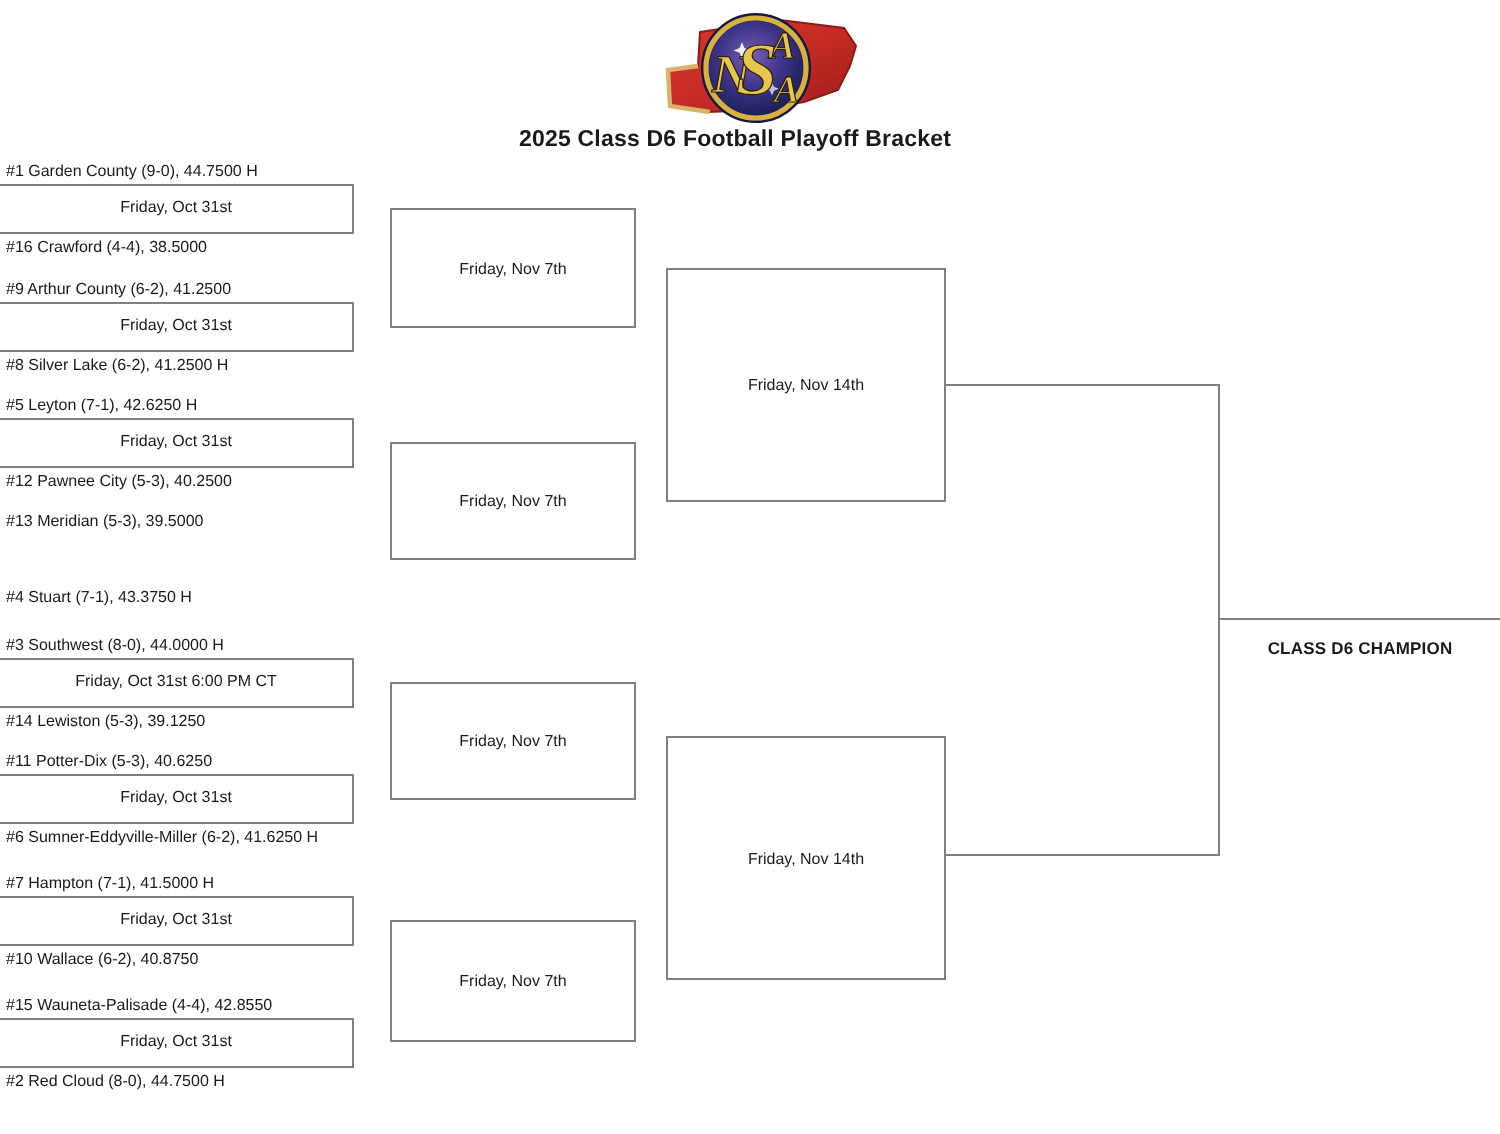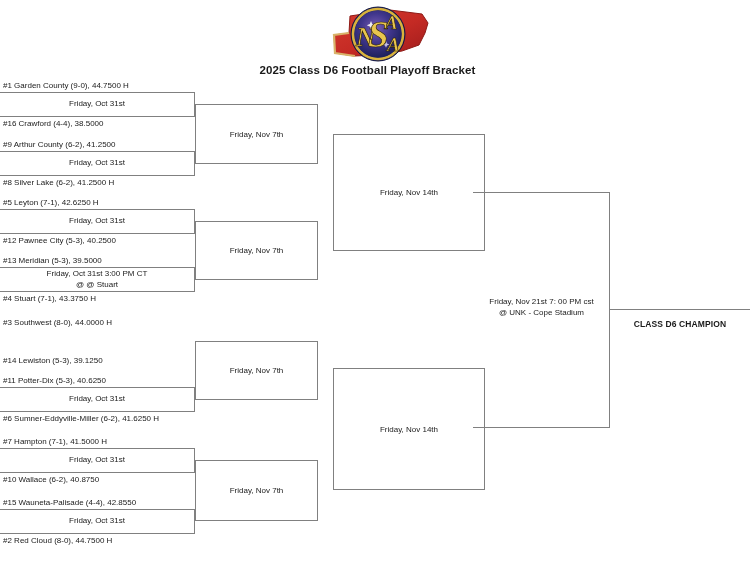--- a/index.html
+++ b/index.html
@@ -6,30 +6,30 @@
   #page{position:relative;width:750px;height:567px;background:#ffffff;overflow:hidden;
         font-family:"Liberation Sans",sans-serif;color:#1a1a1a;}
 
   .title{position:absolute;top:64px;left:0;width:735px;text-align:center;
          font-size:11.5px;font-weight:bold;letter-spacing:.1px;}
 
   .logo{position:absolute;left:322px;top:2px;width:108px;height:62px;}
 
   .label{position:absolute;left:3px;font-size:8px;line-height:10px;white-space:nowrap;}
 
-  .gamebox{position:absolute;left:0;width:195px;height:25px;box-sizing:border-box;
+  .gamebox{position:absolute;left:0;width:177px;height:25px;box-sizing:border-box;
            border:1.5px solid #808080;border-left:none;
            display:flex;flex-direction:column;justify-content:center;align-items:center;
            font-size:8px;}
   .gamebox span{display:block;line-height:10.5px;text-align:center;white-space:nowrap;}
 
   .qf{position:absolute;left:195px;width:123px;box-sizing:border-box;
       border:1.5px solid #808080;display:flex;align-items:center;justify-content:center;
       font-size:8px;background:transparent;}
-  .sf{position:absolute;left:333px;width:152px;box-sizing:border-box;
+  .sf{position:absolute;left:333px;width:140px;box-sizing:border-box;
       border:1.5px solid #808080;display:flex;align-items:center;justify-content:center;
       font-size:8px;}
 
   .final-box{position:absolute;left:473px;top:192px;width:137px;height:236px;
              box-sizing:border-box;border:1.5px solid #808080;border-left:none;}
   .final-text{position:absolute;left:473px;top:296px;width:137px;text-align:center;
               font-size:8px;line-height:11px;}
   .champ-line{position:absolute;left:610px;top:309px;width:140px;height:0;
               border-top:1.5px solid #808080;}
   .champ-label{position:absolute;left:610px;top:319px;width:140px;text-align:center;
@@ -90,27 +90,27 @@
   <div class="label" style="top:178px">#8 Silver Lake (6-2), 41.2500 H</div>
 
   <div class="label" style="top:198px">#5 Leyton (7-1), 42.6250 H</div>
   <div class="gamebox" style="top:209px">
     <span>Friday, Oct 31st</span>
     <span></span>
   </div>
   <div class="label" style="top:236px">#12 Pawnee City (5-3), 40.2500</div>
 
   <div class="label" style="top:256px">#13 Meridian (5-3), 39.5000</div>
-  <div class="gamebox" style="top:267px">
-    <span>Friday, Oct 31st 3:00 PM CT</span>
-    <span>@ @ Stuart</span>
-  </div>
   <div class="label" style="top:294px">#4 Stuart (7-1), 43.3750 H</div>
 
   <div class="label" style="top:318px">#3 Southwest (8-0), 44.0000 H</div>
+  <div class="gamebox" style="top:329px">
+    <span>Friday, Oct 31st 6:00 PM CT</span>
+    <span></span>
+  </div>
   <div class="label" style="top:356px">#14 Lewiston (5-3), 39.1250</div>
 
   <div class="label" style="top:376px">#11 Potter-Dix (5-3), 40.6250</div>
   <div class="gamebox" style="top:387px">
     <span>Friday, Oct 31st</span>
     <span></span>
   </div>
   <div class="label" style="top:414px">#6 Sumner-Eddyville-Miller (6-2), 41.6250 H</div>
 
   <div class="label" style="top:437px">#7 Hampton (7-1), 41.5000 H</div>
@@ -141,21 +141,17 @@
   </div>
 
   <div class="sf" style="top:134px;height:117px">
     <span>Friday, Nov 14th</span>
   </div>
   <div class="sf" style="top:368px;height:122px">
     <span>Friday, Nov 14th</span>
   </div>
 
   <div class="final-box"></div>
-  <div class="final-text">
-    <div>Friday, Nov 21st 7: 00 PM cst</div>
-    <div>@ UNK - Cope Stadium</div>
-  </div>
 
   <div class="champ-line"></div>
   <div class="champ-label">CLASS D6 CHAMPION</div>
 
 </div>
 
 </body></html>

